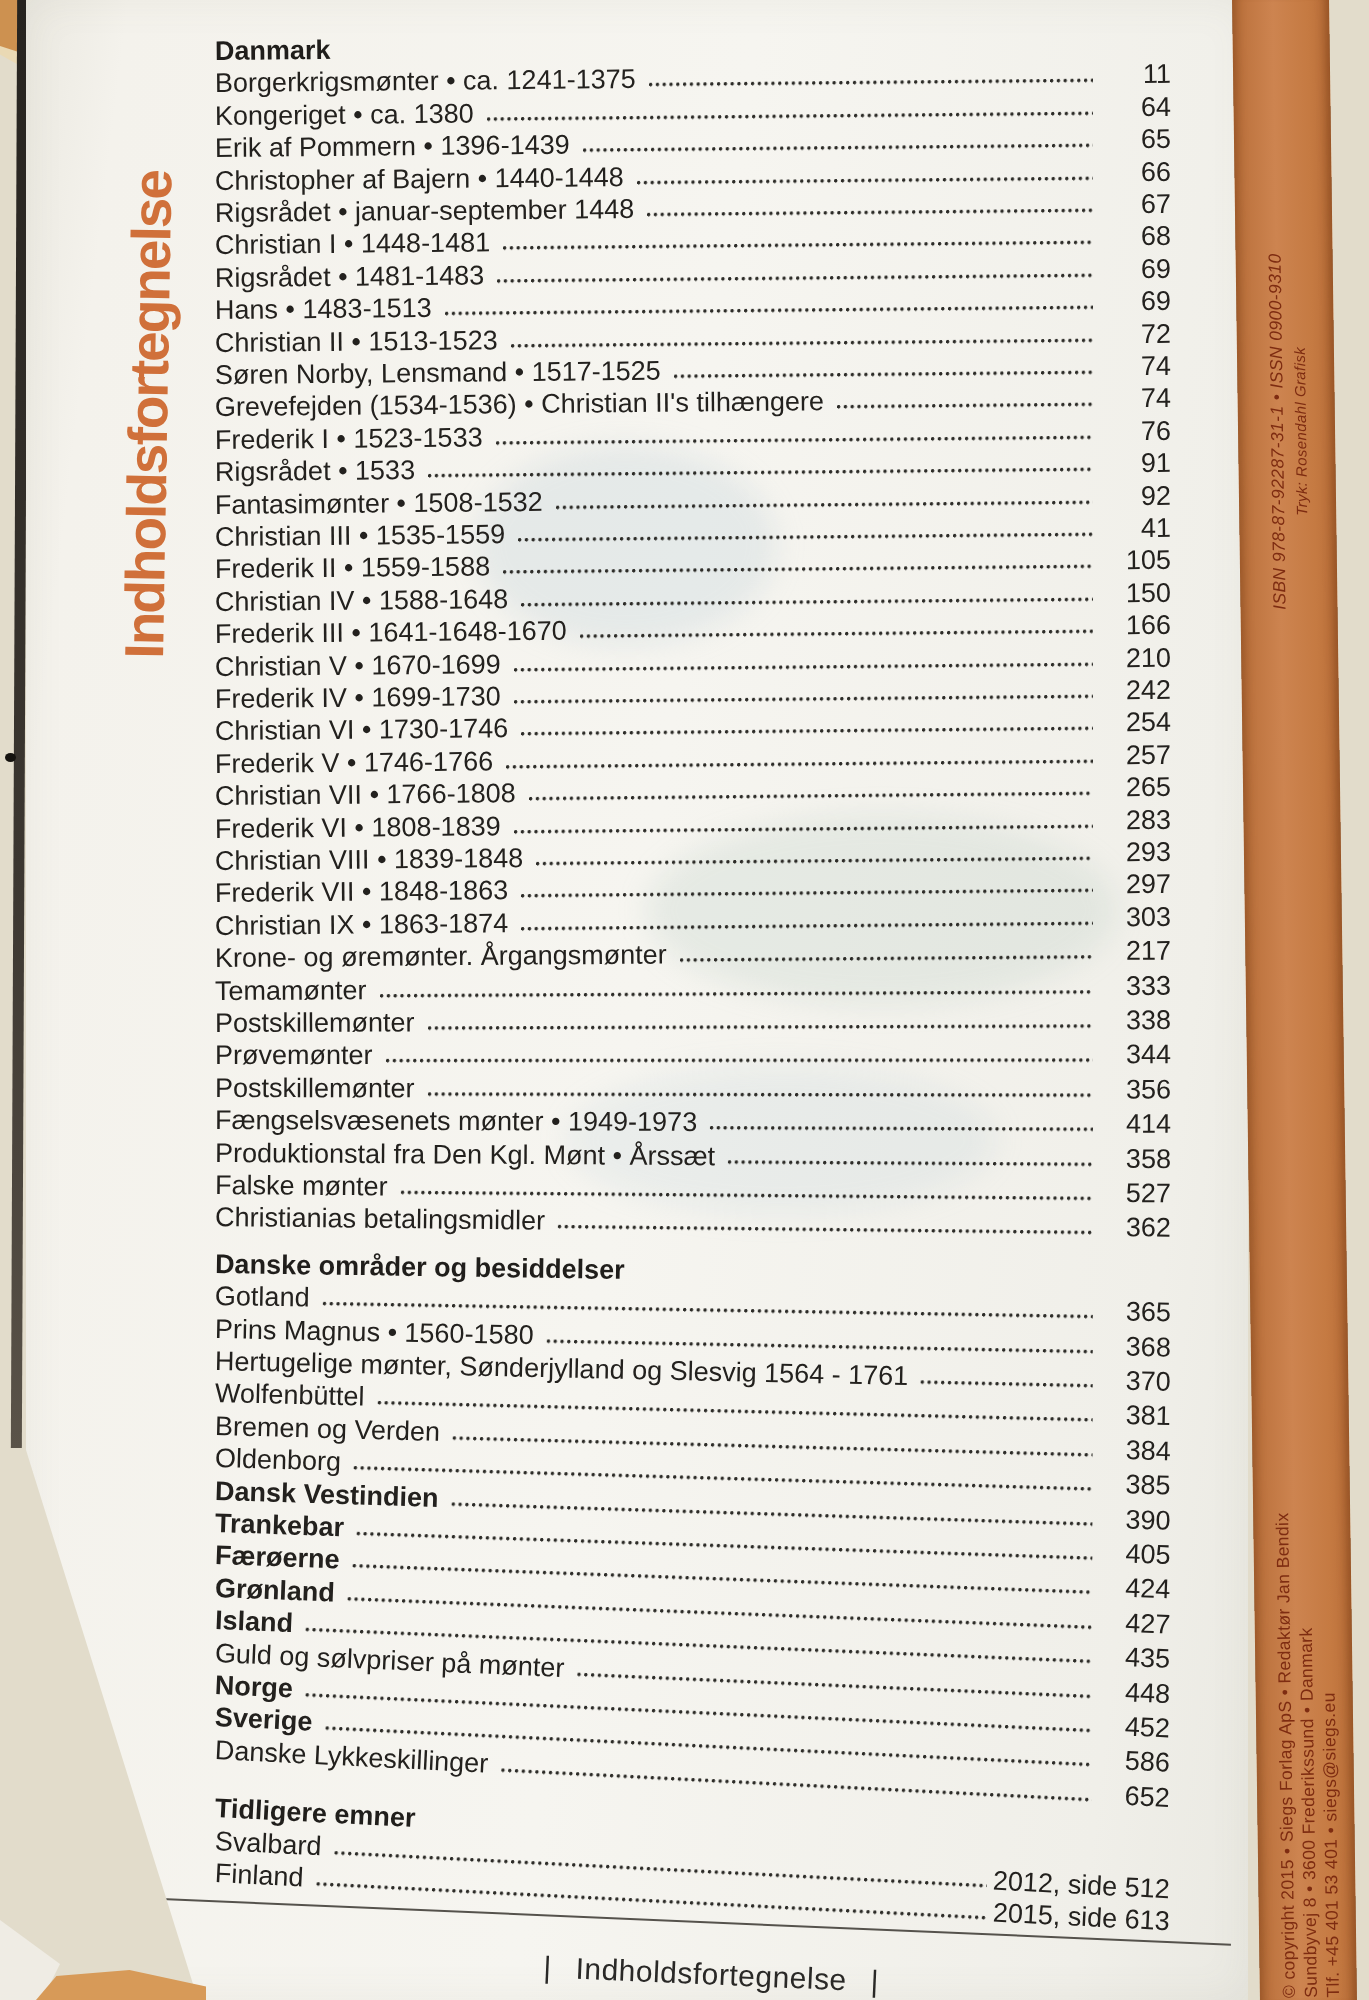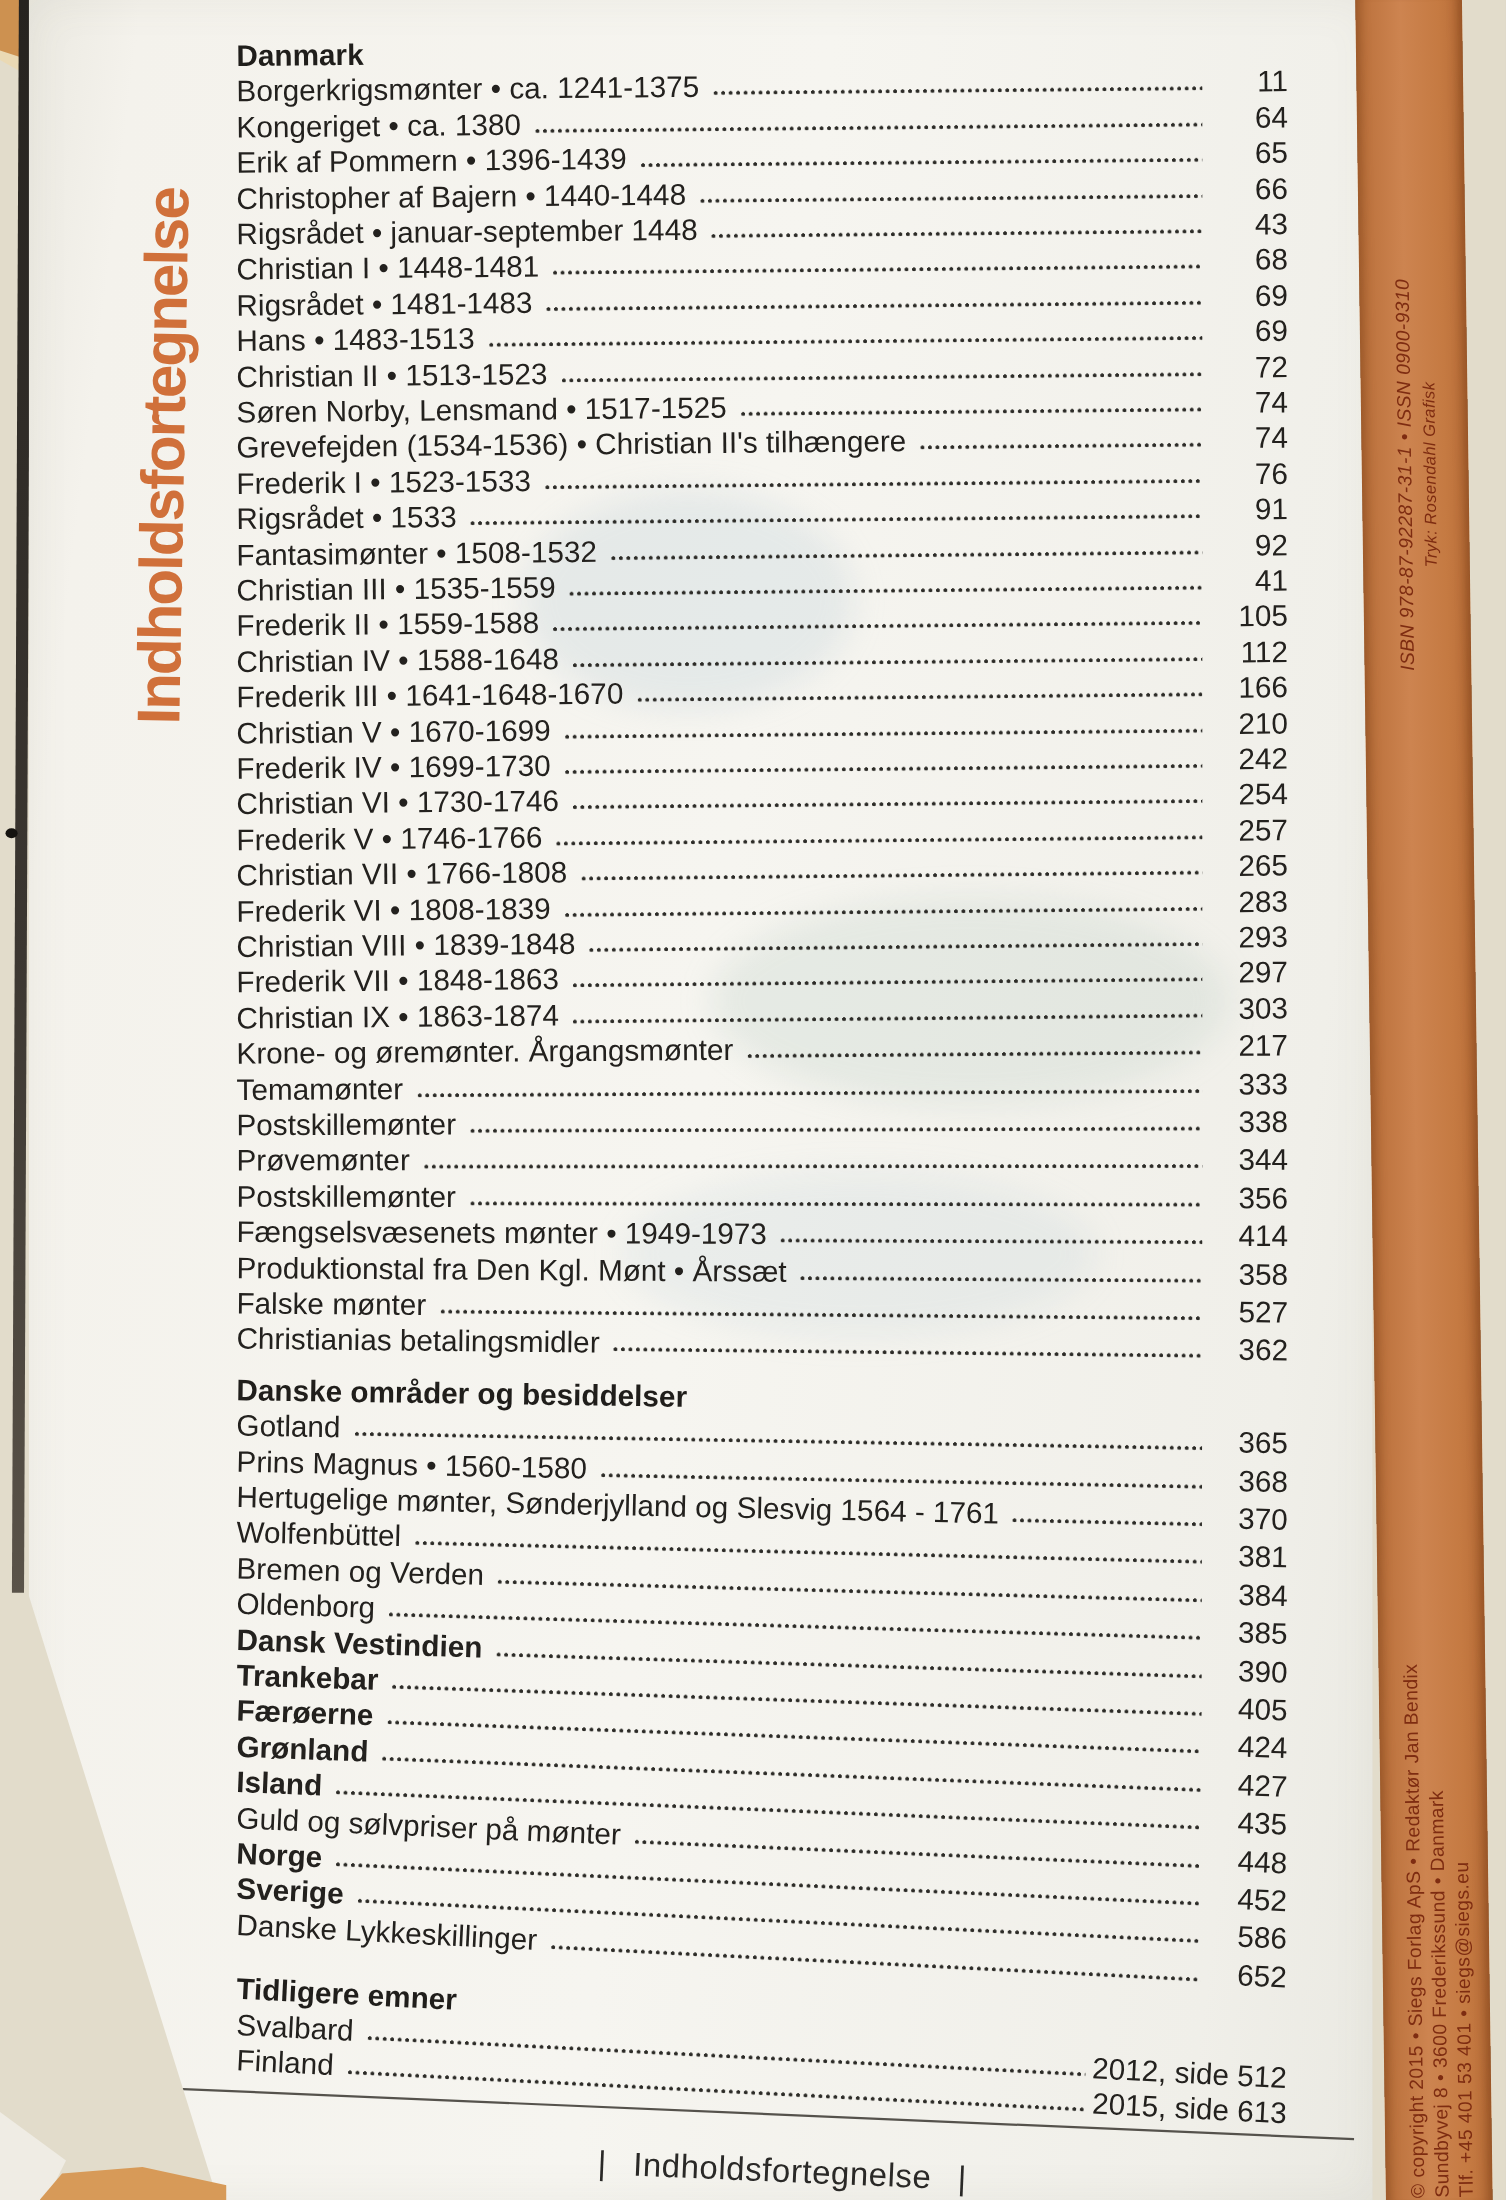--- a/index.html
+++ b/index.html
@@ -98,21 +98,21 @@
             <span class="toc-page">65</span>
           </div>
           <div class="toc-row" style="top: 129.6px; transform: rotate(-0.55deg);">
             <span class="toc-title">Christopher af Bajern • 1440-1448</span>
             <span class="leader"></span>
             <span class="toc-page">66</span>
           </div>
           <div class="toc-row" style="top: 162px; transform: rotate(-0.55deg);">
             <span class="toc-title">Rigsrådet • januar-september 1448</span>
             <span class="leader"></span>
-            <span class="toc-page">43</span>
+            <span class="toc-page">67</span>
           </div>
           <div class="toc-row" style="top: 194.4px; transform: rotate(-0.55deg);">
             <span class="toc-title">Christian I • 1448-1481</span>
             <span class="leader"></span>
             <span class="toc-page">68</span>
           </div>
           <div class="toc-row" style="top: 226.8px; transform: rotate(-0.55deg);">
             <span class="toc-title">Rigsrådet • 1481-1483</span>
             <span class="leader"></span>
             <span class="toc-page">69</span>
@@ -158,21 +158,21 @@
             <span class="toc-page">41</span>
           </div>
           <div class="toc-row" style="top: 518.4px; transform: rotate(-0.55deg);">
             <span class="toc-title">Frederik II • 1559-1588</span>
             <span class="leader"></span>
             <span class="toc-page">105</span>
           </div>
           <div class="toc-row" style="top: 550.8px; transform: rotate(-0.55deg);">
             <span class="toc-title">Christian IV • 1588-1648</span>
             <span class="leader"></span>
-            <span class="toc-page">112</span>
+            <span class="toc-page">150</span>
           </div>
           <div class="toc-row" style="top: 583.2px; transform: rotate(-0.55deg);">
             <span class="toc-title">Frederik III • 1641-1648-1670</span>
             <span class="leader"></span>
             <span class="toc-page">166</span>
           </div>
           <div class="toc-row" style="top: 615.6px; transform: rotate(-0.55deg);">
             <span class="toc-title">Christian V • 1670-1699</span>
             <span class="leader"></span>
             <span class="toc-page">210</span>

